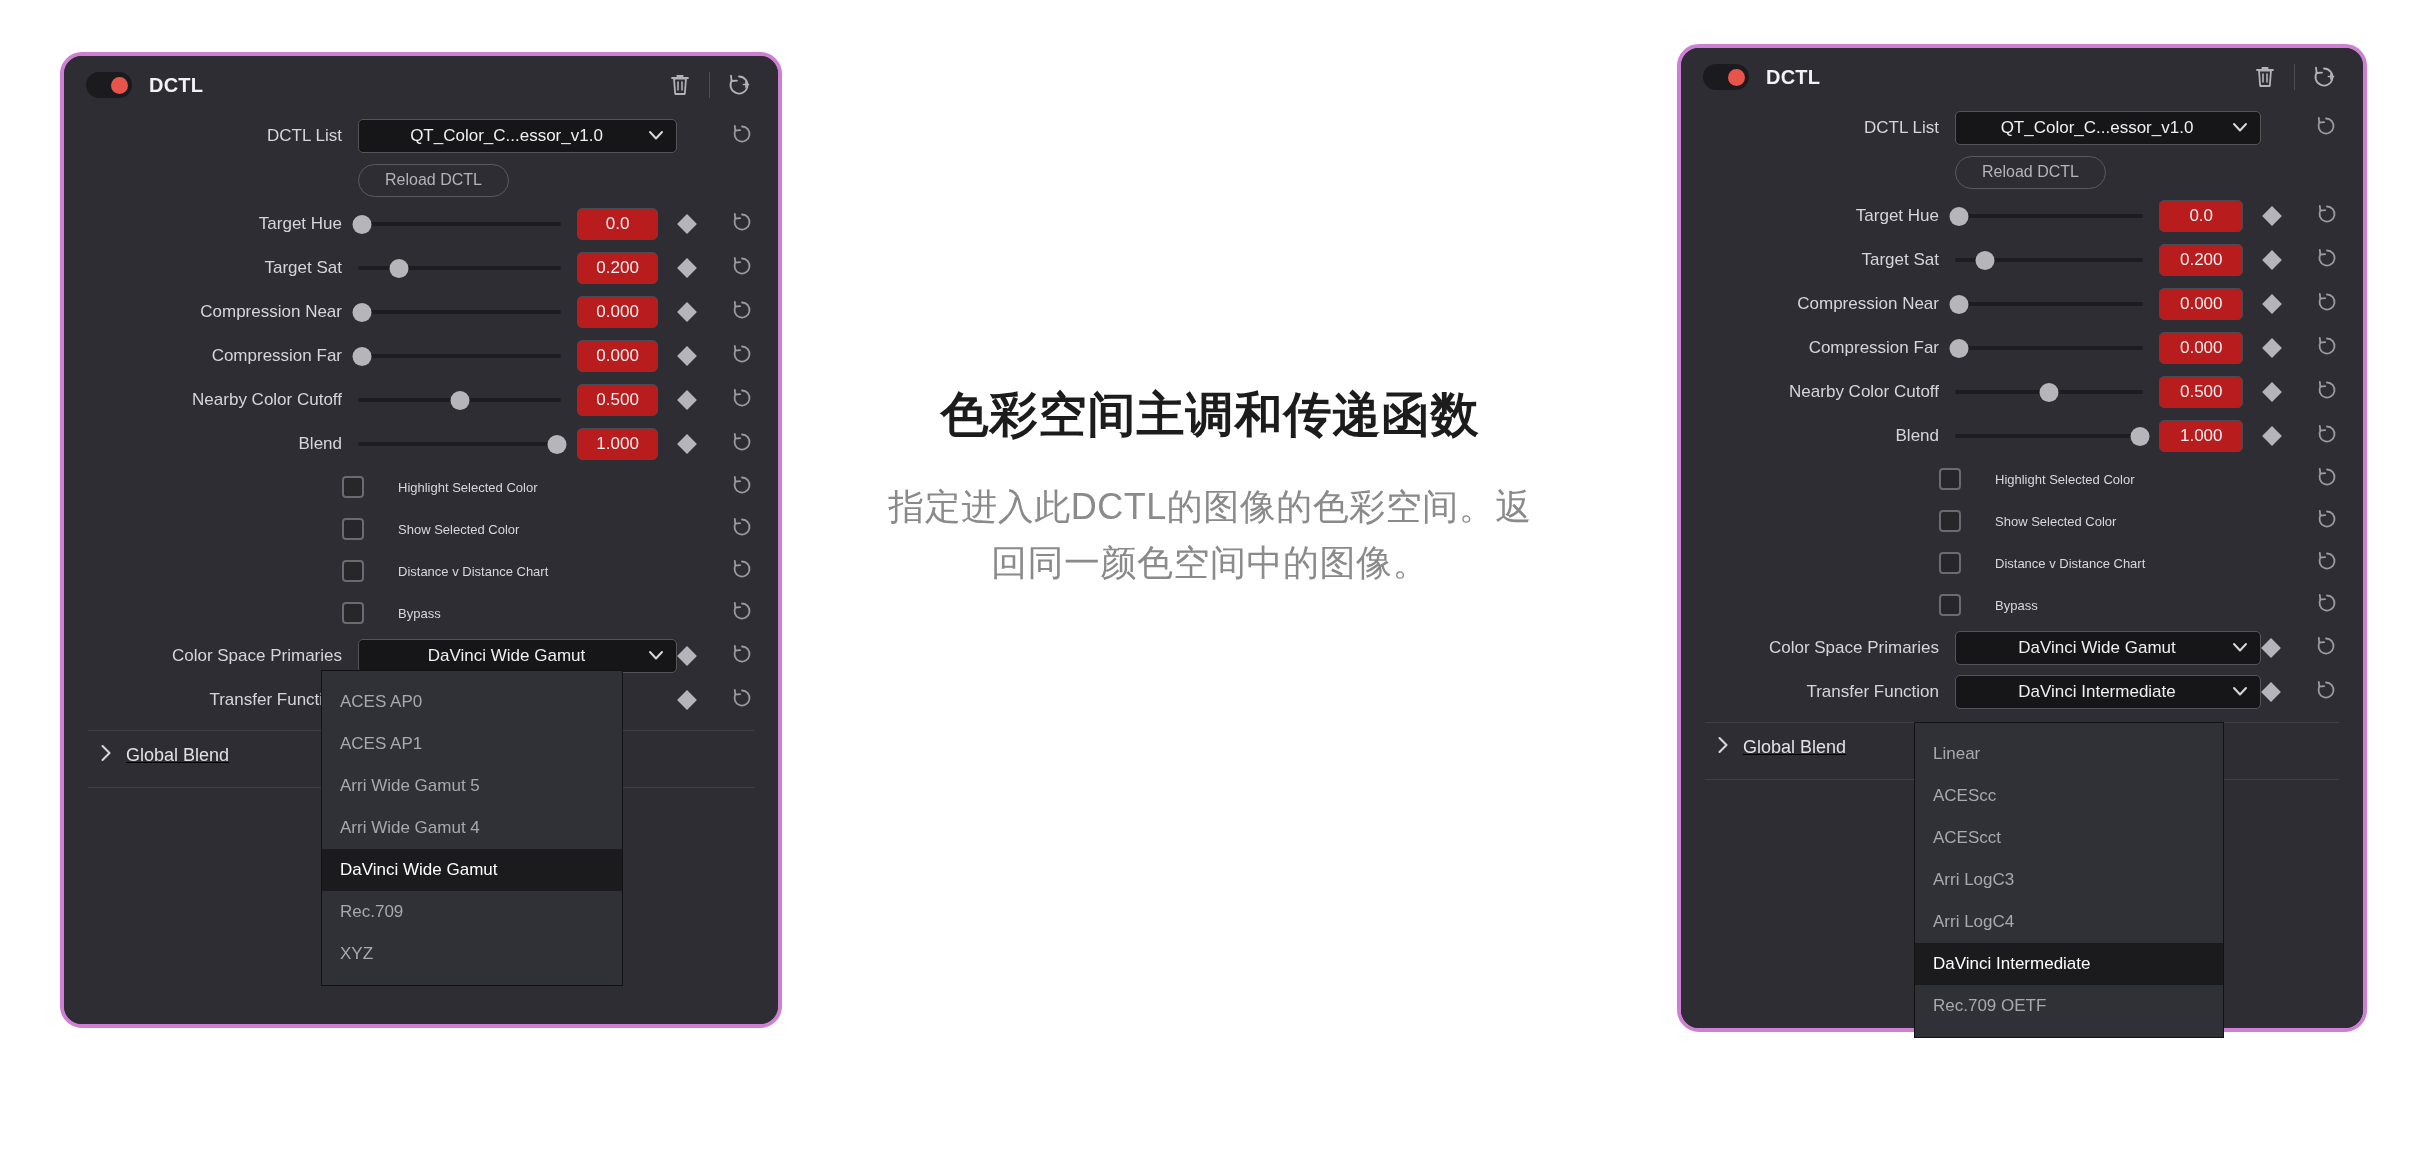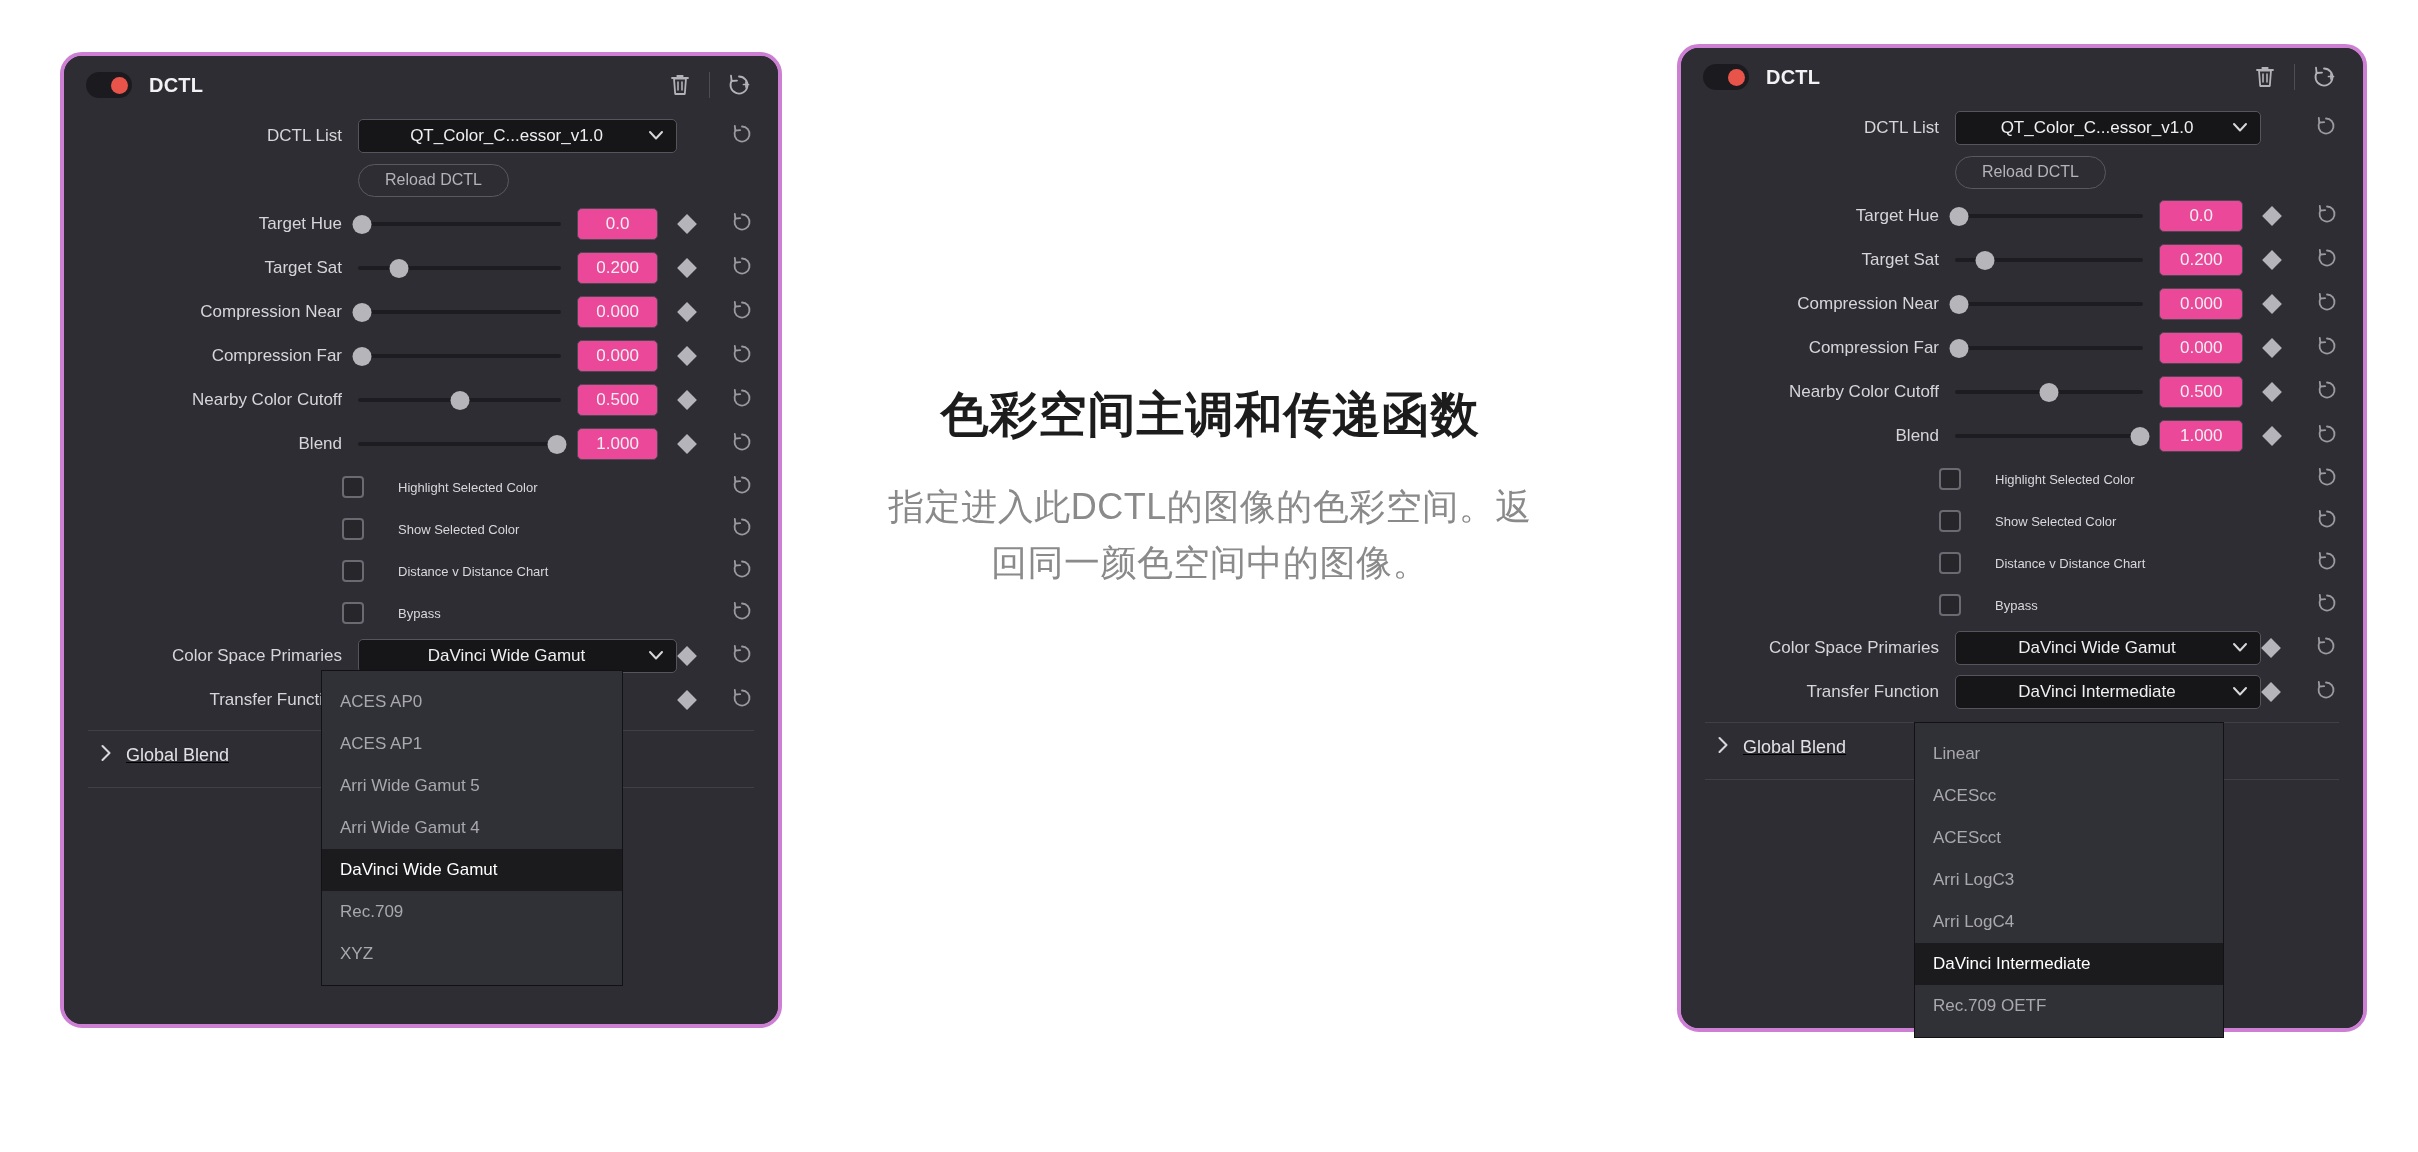--- a/index.html
+++ b/index.html
@@ -146,21 +146,21 @@
     width: 19px;
     height: 19px;
     border-radius: 50%;
     background: #b6b6ba;
     transform: translateX(-50%);
   }
 
   
   .valuebox {
     height: 32px;
-    background: #ec4899;
+    background: #b91c1c;
     border: 1px solid #4a4a52;
     border-radius: 5px;
     color: #f0f0f2;
     font-size: 17px;
     display: flex;
     align-items: center;
     justify-content: center;
     box-sizing: border-box;
     margin-right: 22px;
   }

